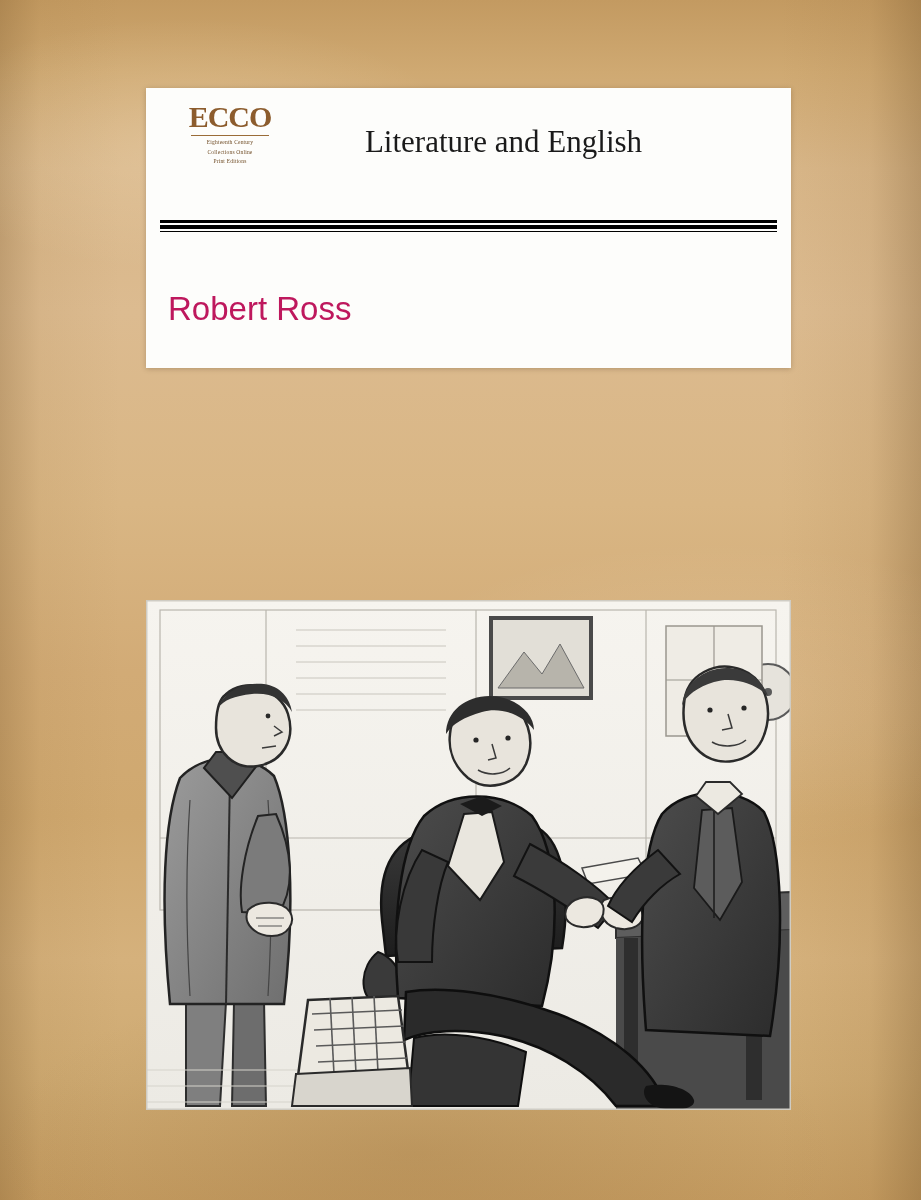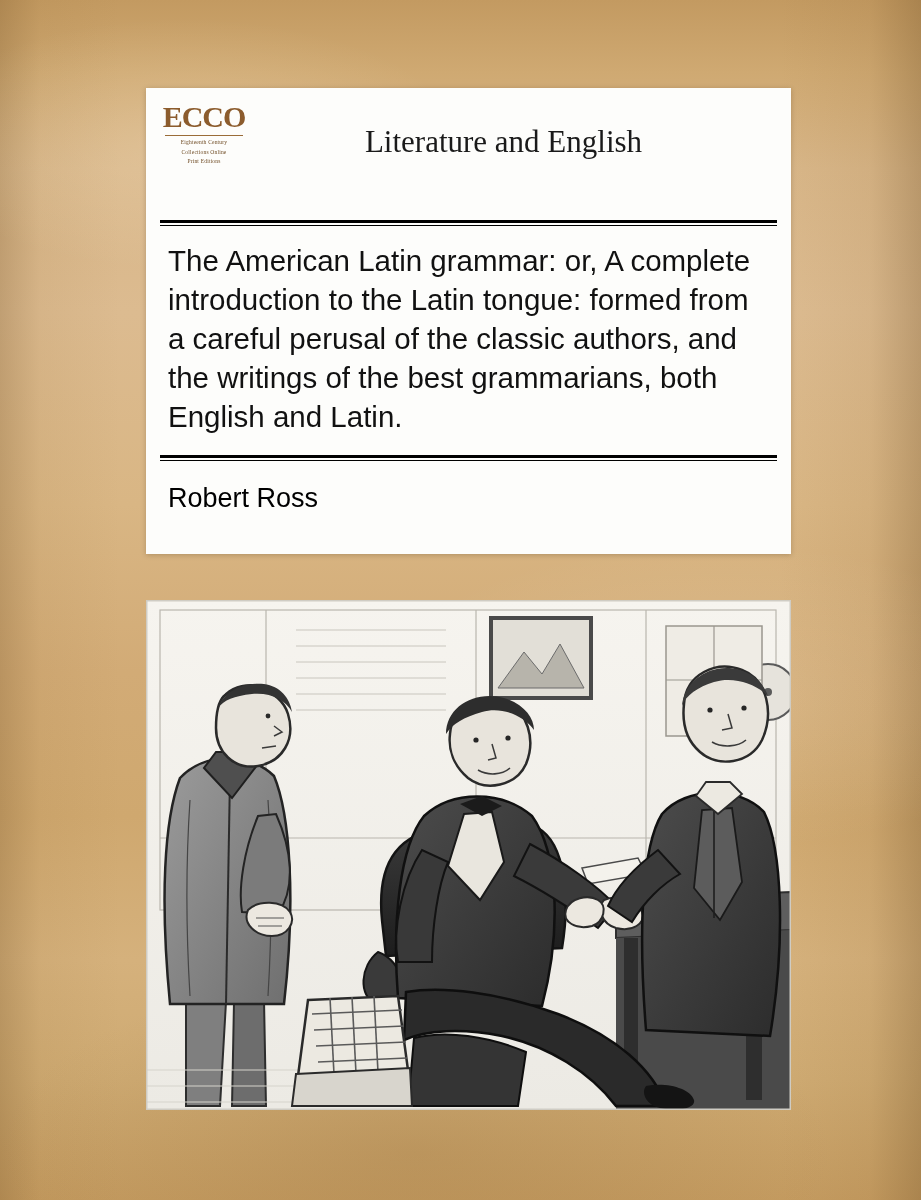--- a/index.html
+++ b/index.html
@@ -64,21 +64,21 @@
 
   
   .header {
     position: relative;
     height: 132px;
     display: flex;
     align-items: center;
   }
   .ecco-logo {
     position: absolute;
-    left: 10px;
+    left: 36px;
     top: 12px;
     width: 96px;
     height: 108px;
     text-align: center;
     color: #8a5a2b;
     line-height: 1;
   }
   .ecco-big {
     font-family: "Liberation Serif", serif;
     font-size: 30px;
@@ -134,22 +134,23 @@
     line-height: 1.32;
     color: #111;
     font-family: "Liberation Sans", sans-serif;
   }
 
   
   .author-block {
     padding: 22px 22px 40px 22px;
   }
   .author-name {
-    font-size: 27px;
-    color: #000000;
+    font-size: 33px;
+    color: #be185d;
+    margin-top: 36px;
   }
 
   
   .illustration {
     position: absolute;
     left: 146px;
     top: 600px;
     width: 645px;
     height: 510px;
     background: #f2efe9;
@@ -178,23 +179,20 @@
         <span class="ecco-sub">Collections Online</span>
         <span class="ecco-sub">Print Editions</span>
       </div>
 
       <div class="collection-title">Literature and English</div>
     </div>
 
     <div class="rule-thick"></div>
     <div class="rule-thin"></div>
 
-    <div class="title-block">
-      <div class="book-title">The American Latin grammar: or, A complete introduction to the Latin tongue: formed from a careful perusal of the classic authors, and the writings of the best grammarians, both English and Latin.</div>
-    </div>
 
     <div class="rule-thick"></div>
     <div class="rule-thin"></div>
 
     <div class="author-block">
       <div class="author-name">Robert Ross</div>
     </div>
 
   </div>
 

